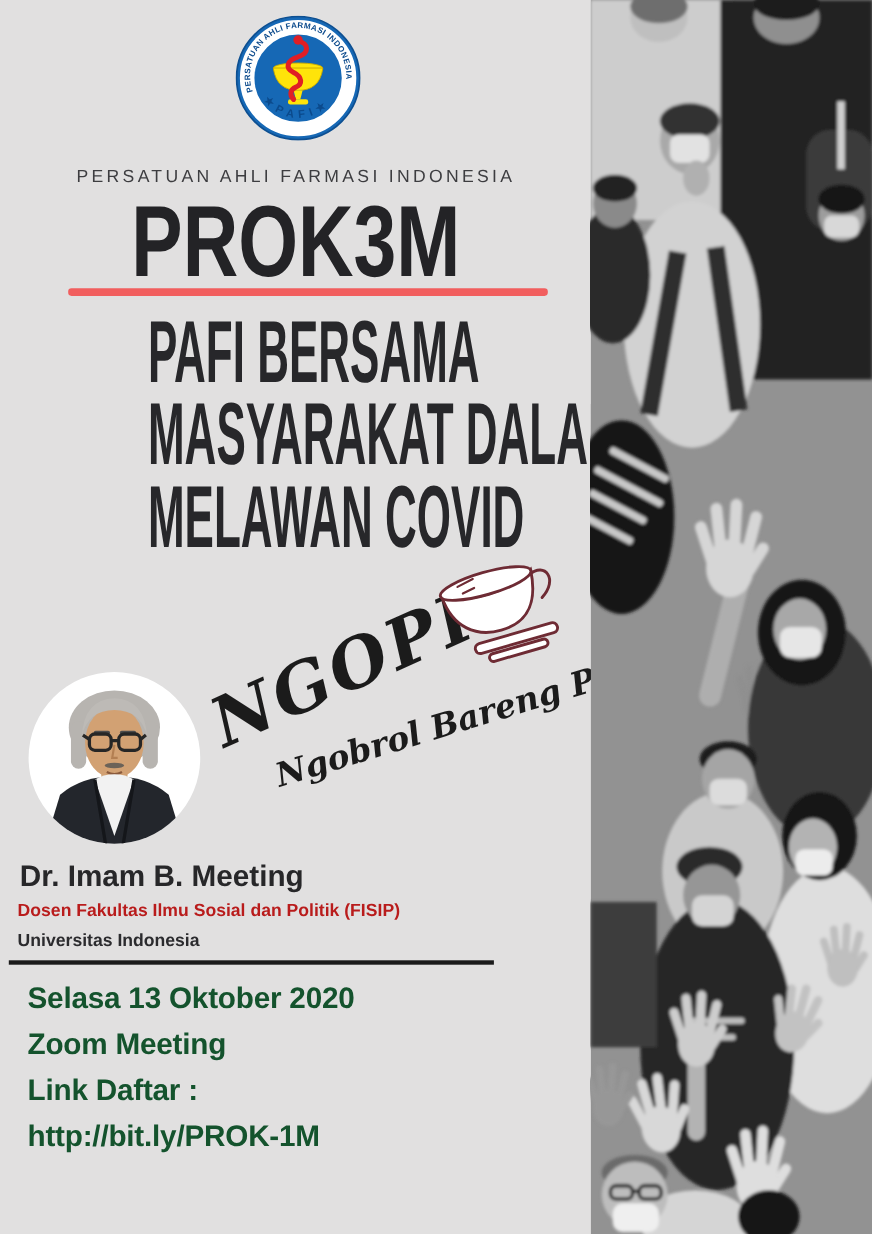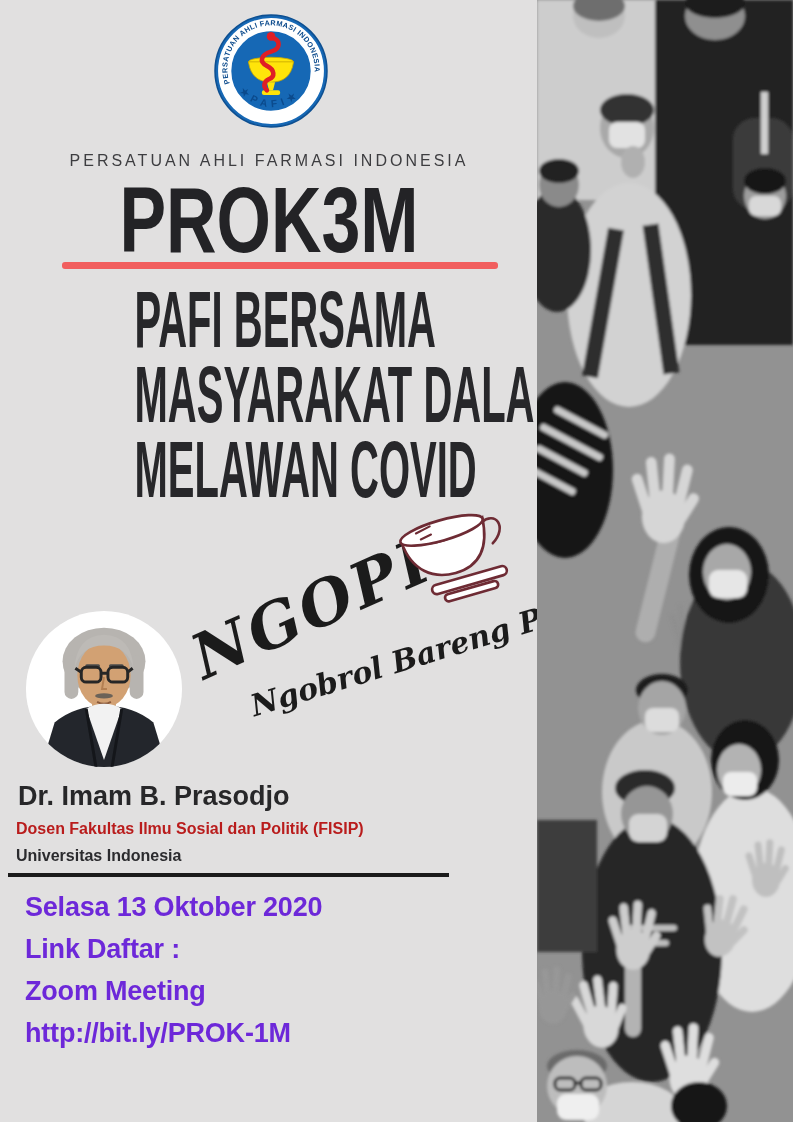--- a/index.html
+++ b/index.html
@@ -39,21 +39,21 @@
     transform:rotate(-17deg);transform-origin:center;white-space:nowrap;
   }
   .cup{left:395px;top:500px;width:114px;height:112px;}
   
   .speaker-photo{left:25px;top:610px;width:158px;height:158px;border-radius:50%;overflow:hidden;}
   .speaker-name{left:18px;top:781px;font-size:27px;font-weight:700;color:#272729;}
   .speaker-role{left:16px;top:820px;font-size:16px;font-weight:700;color:#b91c1c;}
   .speaker-role2{left:16px;top:847px;font-size:16px;font-weight:700;color:#2b2b2e;}
   .black-line{left:8px;top:873px;width:441px;height:4px;background:#1b1b1b;}
   
-  .details{left:25px;top:886px;width:500px;font-size:27px;font-weight:700;color:#6d28d9;}
+  .details{left:25px;top:886px;width:500px;font-size:27px;font-weight:700;color:#14532d;}
   .details .line{height:42px;line-height:42px;letter-spacing:-0.2px;}
   
   .crowd{left:537px;top:0;width:256px;height:1122px;}
   .crowd svg{display:block;width:100%;height:100%;}
 </style>
 </head>
 <body>
 
 <div class="poster">
 
@@ -135,29 +135,29 @@
         <path d="M80,68 l-2,12 h5" fill="none" stroke="#b37f52" stroke-width="2"></path>
         <ellipse cx="80" cy="87" rx="9" ry="2.6" fill="#6b6258"></ellipse>
         <path d="M73,93 q7,4 14,0" fill="none" stroke="#8a5a3c" stroke-width="2"></path>
         <path d="M16,160 L30,114 Q50,97 80,97 Q110,97 130,114 L144,160 Z" fill="#23262c"></path>
         <path d="M62,100 L80,152 L98,100 Q90,95 80,95 Q70,95 62,100 Z" fill="#f2f2f2"></path>
         <path d="M62,100 L72,160 M98,100 L88,160" fill="none" stroke="#14161a" stroke-width="3"></path>
       </g>
     </svg>
   </div>
 
-  <div class="abs speaker-name">Dr. Imam B. Prasodjo</div>
+  <div class="abs speaker-name">Dr. Imam B. Meeting</div>
   <div class="abs speaker-role">Dosen Fakultas Ilmu Sosial dan Politik (FISIP)</div>
   <div class="abs speaker-role2">Universitas Indonesia</div>
   <div class="abs black-line"></div>
 
   <div class="abs details">
     <div class="line">Selasa 13 Oktober 2020</div>
+    <div class="line">Zoom Meeting</div>
     <div class="line">Link Daftar :</div>
-    <div class="line">Zoom Meeting</div>
     <div class="line">http://bit.ly/PROK-1M</div>
   </div>
 
   <div class="abs crowd">
     <svg viewBox="0 0 256 1122" preserveAspectRatio="none">
       <defs>
         <filter id="phb" x="-5%" y="-5%" width="110%" height="110%">
             <feGaussianBlur stdDeviation="1.4"></feGaussianBlur>
           </filter>
         <g id="hand">

